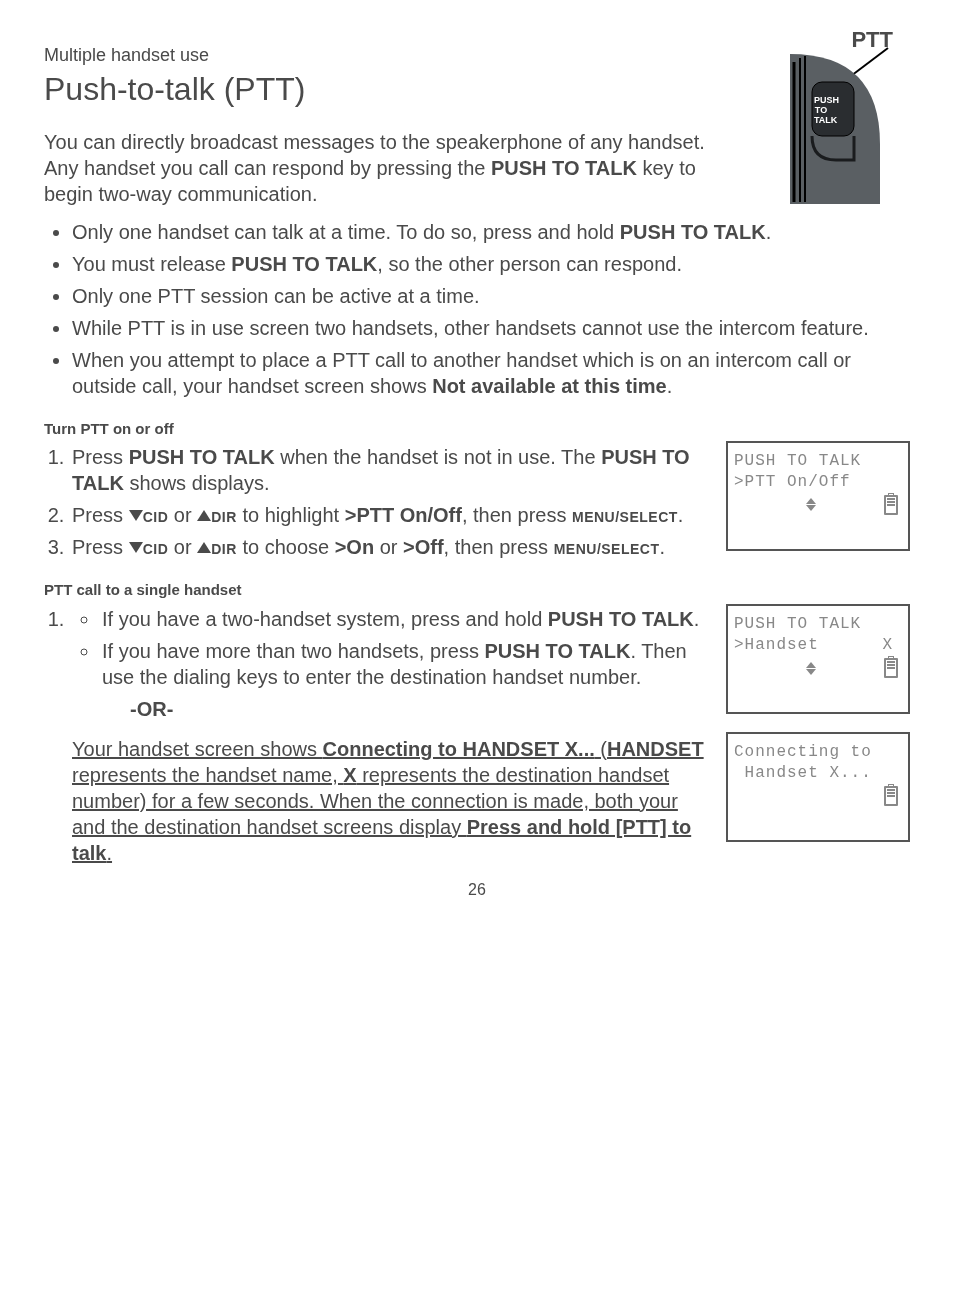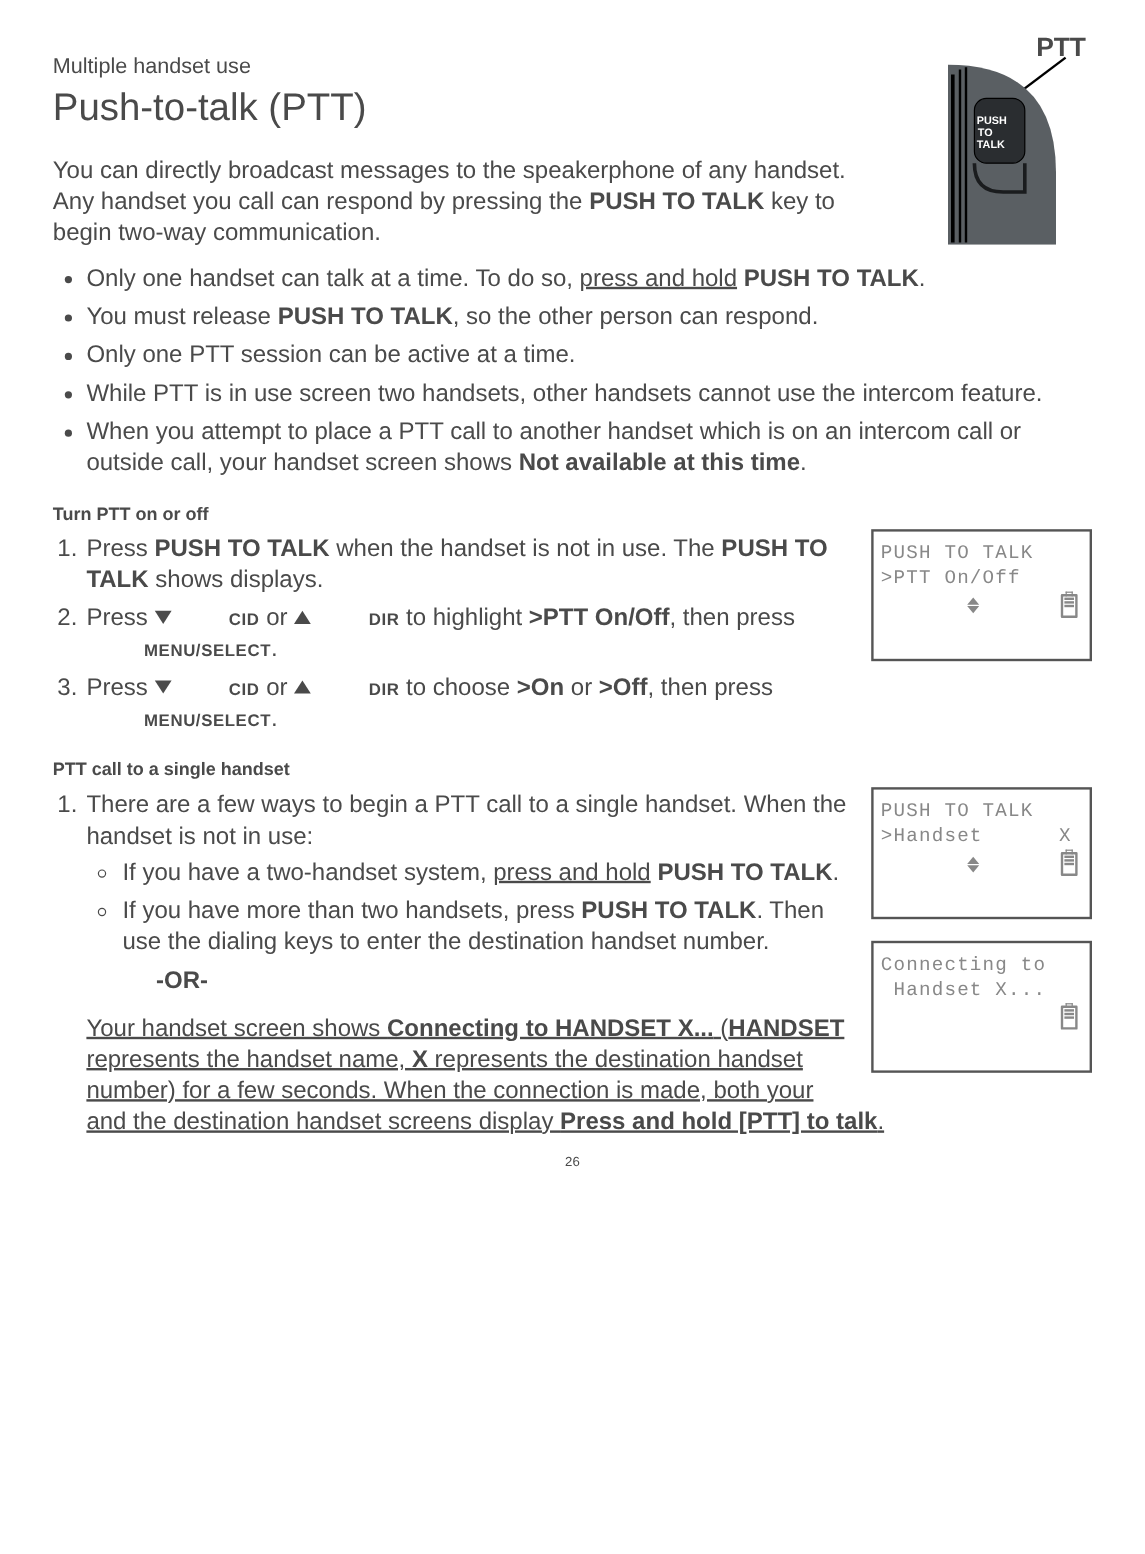--- a/index.html
+++ b/index.html
@@ -8,54 +8,54 @@
     margin: 0;
     padding: 44px 44px 10px 44px;
     width: 866px;
     font-size: 20px;
     line-height: 1.3;
   }
   .section-label { font-size: 18px; margin-bottom: 2px; }
   h1 { font-size: 32px; font-weight: normal; margin: 0 0 18px 0; }
   p { margin: 0 0 12px 0; }
   .bold { font-weight: bold; }
-  .underline { text-decoration: underline; }
+  .underline { }
   ul { margin: 0 0 14px 0; padding-left: 28px; }
   li { margin-bottom: 6px; }
   ol { margin: 0 0 14px 0; padding-left: 26px; }
   ol li { padding-left: 2px; }
   .sub-ul { margin-top: 4px; }
   .icon-tri { display:inline-block; width:0; height:0; border-left:7px solid transparent; border-right:7px solid transparent; vertical-align: middle; position:relative; top:-2px; }
   .tri-down { border-top:11px solid #4a4a4a; }
   .tri-up { border-bottom:11px solid #4a4a4a; }
-  .smallcaps { font-variant: all-small-caps; font-weight:bold; letter-spacing:0.5px;margin-left:48px; }
+  .smallcaps { font-variant: all-small-caps; font-weight:bold; letter-spacing:0.5px; }
   .subhead { font-weight:bold; font-size:15px; margin: 20px 0 6px 0; }
 
   
   .fig-right { float:right; clear:right; margin-left:20px; }
 
   
   .phone-wrap { width:160px; height:170px; position:relative; }
-  .ptt-label { position:absolute; right:5px; top:-18px; font-size:22px; }
+  .ptt-label { position:absolute; right:17px; top:-18px; font-size:22px; }
   .ptt-line { stroke:#000; stroke-width:2; fill:none; }
 
   
   .lcd { width:168px; border:2px solid #555; padding:8px 6px 6px 6px; margin-bottom:18px; font-family: 'Courier New', monospace; color:#888; letter-spacing:1px; }
   .lcd-line { font-size:16px; white-space:pre; }
   .lcd-icons { display:flex; justify-content:space-between; align-items:center; padding:2px 4px 0 4px; }
   .lcd-arrows { display:flex; flex-direction:column; align-items:center; gap:0; }
   .arr { width:0; height:0; border-left:5px solid transparent; border-right:5px solid transparent; }
   .arr-up { border-bottom:6px solid #888; margin-bottom:1px;}
   .arr-dn { border-top:6px solid #888; }
   .batt { width:10px; height:16px; border:2px solid #888; border-radius:1px; position:relative; }
   .batt::before { content:''; position:absolute; top:-4px; left:2px; width:4px; height:3px; border:1px solid #888; border-bottom:none;}
   .batt-stripe { height:2px; background:#888; margin:1px 1px;}
   .lcd-pad { height:28px; }
 
-  .page-num { text-align:center; font-size:11px; margin-top:12px; }
+  .page-num { text-align:center; font-size:16px; margin-top:12px; }
 
   .or { font-weight:bold; padding-left:28px; display:block; margin:6px 0 8px 0; }
 </style>
 </head>
 <body>
 
 <div class="fig-right phone-wrap">
   <span class="ptt-label bold">PTT</span>
   <svg width="160" height="160" viewBox="0 0 160 160">
 
@@ -151,21 +151,20 @@
           <div class="batt-stripe"></div>
         </span>
     </div>
     <div class="lcd-pad"></div>
   </div>
 </div>
 
 <div class="subhead">PTT call to a single handset</div>
 <ol>
   <li>
-    <span>There are a few ways to begin a PTT call to a single handset. When the handset is not in use:</span>
     <ul class="sub-ul">
       <li><span>If you have a two-handset system, </span><span class="underline">press and hold</span><span> </span><span class="bold">PUSH TO TALK</span><span>.</span></li>
       <li><span>If you have more than two handsets, press </span><span class="bold">PUSH TO TALK</span><span>. Then use the dialing keys to enter the destination handset number.</span>
         <span class="or">-OR-</span>
       </li>
     </ul>
     <p style="margin-top:10px;text-decoration:underline;">
       <span>Your handset screen shows </span><span class="bold">Connecting to HANDSET X...</span><span> (</span><span class="bold">HANDSET</span><span> represents the handset name, </span><span class="bold">X</span><span> represents the destination handset number) for a few seconds. When the connection is made, both your and the destination handset screens display </span><span class="bold">Press and hold [PTT] to talk</span><span>.</span>
     </p>
   </li>

